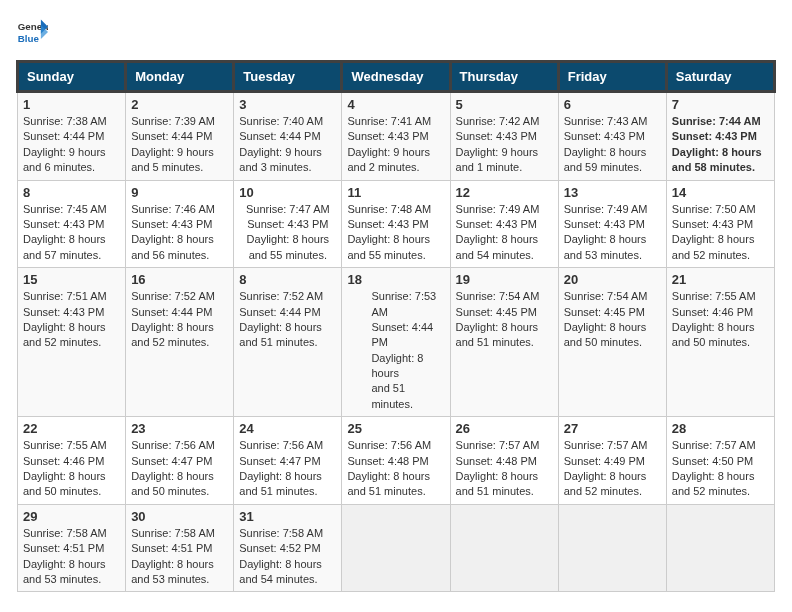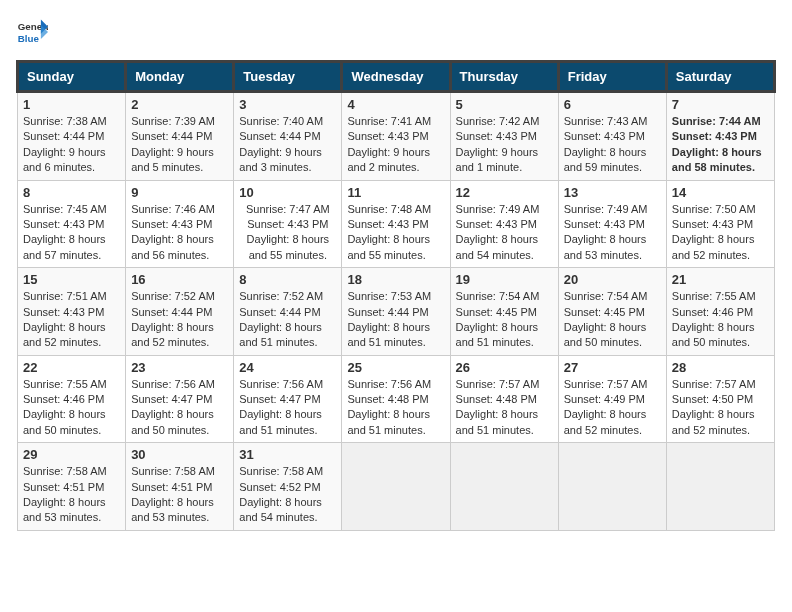--- a/index.html
+++ b/index.html
@@ -228,21 +228,21 @@
         </td>
         <td>
           <span class="day-num">8</span>
           <div class="day-info" style="white-space: pre-line;">Sunrise: 7:52 AM
 Sunset: 4:44 PM
 Daylight: 8 hours
 and 51 minutes.</div>
         </td>
         <td>
           <span class="day-num">18</span>
-          <div class="day-info" style="white-space: pre-line;">Sunrise: 7:53 AM
+          <div class="day-info" style="white-space: pre-line; margin-left: 24px;">Sunrise: 7:53 AM
 Sunset: 4:44 PM
 Daylight: 8 hours
 and 51 minutes.</div>
         </td>
         <td>
           <span class="day-num">19</span>
           <div class="day-info" style="white-space: pre-line;">Sunrise: 7:54 AM
 Sunset: 4:45 PM
 Daylight: 8 hours
 and 51 minutes.</div>

